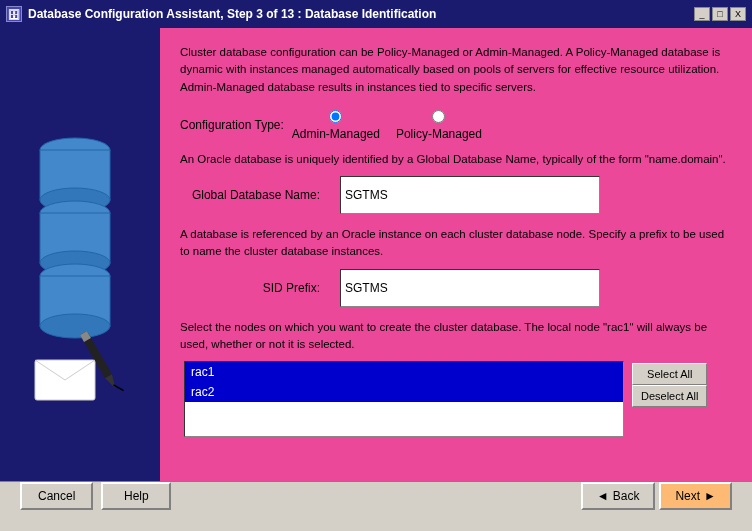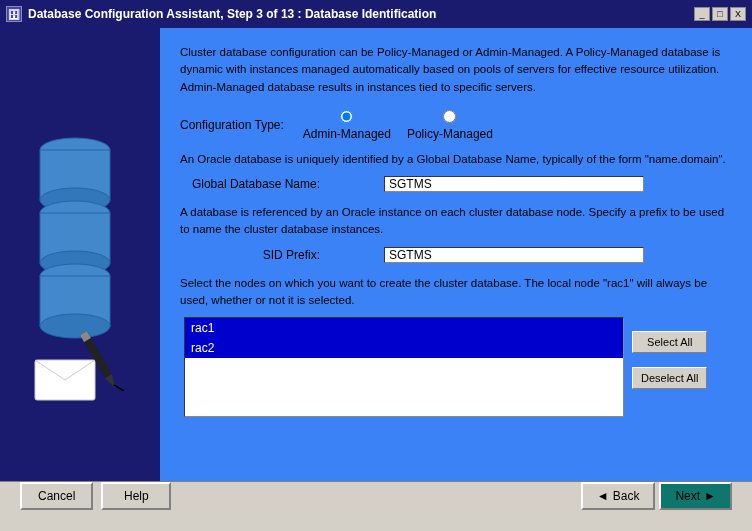--- a/index.html
+++ b/index.html
@@ -76,35 +76,34 @@
       align-items: center;
       justify-content: center;
       gap: 10px;
     }
 
     
     .right-panel {
       flex: 1;
       padding: 16px 20px;
       overflow-y: auto;
-      background: #3b82f6;
+      background: #ec4899;
     }
 
     .description-text {
       font-size: 11.5px;
       line-height: 1.5;
       margin-bottom: 14px;
       color: #000;
     }
 
     .form-row {
       display: flex;
       align-items: center;
       margin-bottom: 10px;
-      gap: 11px;
     }
     .form-label {
       font-size: 12px;
       margin-right: 8px;
       white-space: nowrap;
     }
     .radio-group {
       display: flex;
       gap: 16px;
       align-items: center;
@@ -134,62 +133,60 @@
     }
     .field-label {
       font-size: 12px;
       width: 140px;
       text-align: right;
       margin-right: 20px;
     }
     .field-input {
       background: white;
       border: 1px inset #888;
-      height: 16px;
+      height: 38px;
       width: 260px;
       padding: 2px 4px;
       font-size: 12px;
-      margin-left: 44px;
     }
 
     .nodes-description {
       font-size: 11.5px;
       line-height: 1.5;
       margin-bottom: 8px;
     }
 
     .nodes-area {
       display: flex;
       gap: 8px;
       margin-left: 4px;
     }
     .nodes-list {
       width: 440px;
-      height: 100px;
+      height: 76px;
       background: white;
       border: 1px inset #888;
       overflow-y: auto;
     }
     .node-item {
       padding: 3px 6px;
       font-size: 12px;
       cursor: pointer;
     }
     .node-item.selected {
       background: #0000cc;
       color: white;
     }
 
     .nodes-buttons {
       display: flex;
       flex-direction: column;
-      gap: 14px;
+      gap: 0;
       justify-content: flex-start;
       padding-top: 2px;
-      margin-top: 12px;
     }
     .nodes-btn {
       background: #d4d0c8;
       border: 1px solid;
       border-color: #ffffff #808080 #808080 #ffffff;
       padding: 4px 8px;
       font-size: 11px;
       cursor: pointer;
       white-space: nowrap;
     }
@@ -227,21 +224,21 @@
       border: 2px solid;
       border-color: #ffffff #808080 #808080 #ffffff;
       padding: 5px 14px;
       font-size: 12px;
       cursor: pointer;
       display: flex;
       align-items: center;
       gap: 4px;
     }
     .next-btn {
-      background: #0f766e;
+      background: #fdba74;
       border: 2px solid;
       border-color: #ffffff #808080 #808080 #ffffff;
       padding: 5px 14px;
       font-size: 12px;
       cursor: pointer;
       display: flex;
       align-items: center;
       gap: 4px;
     }
   </style>

